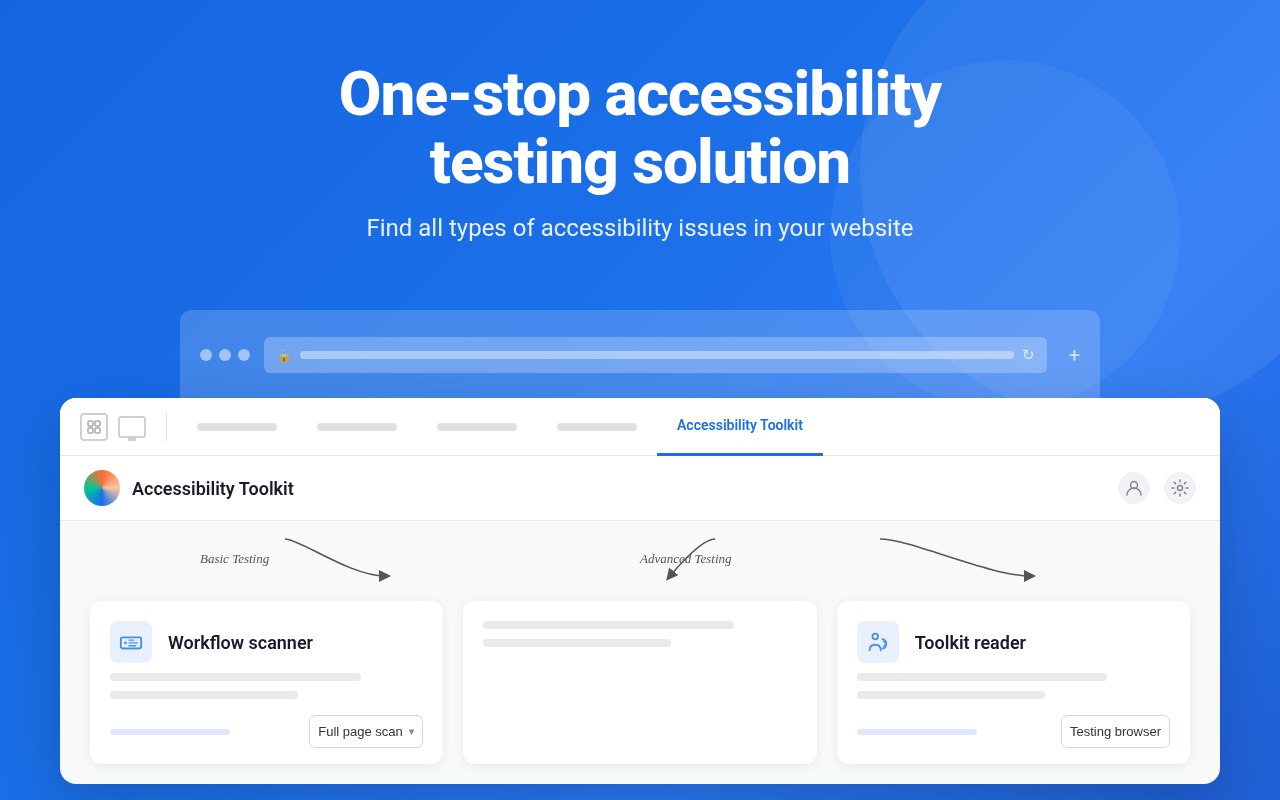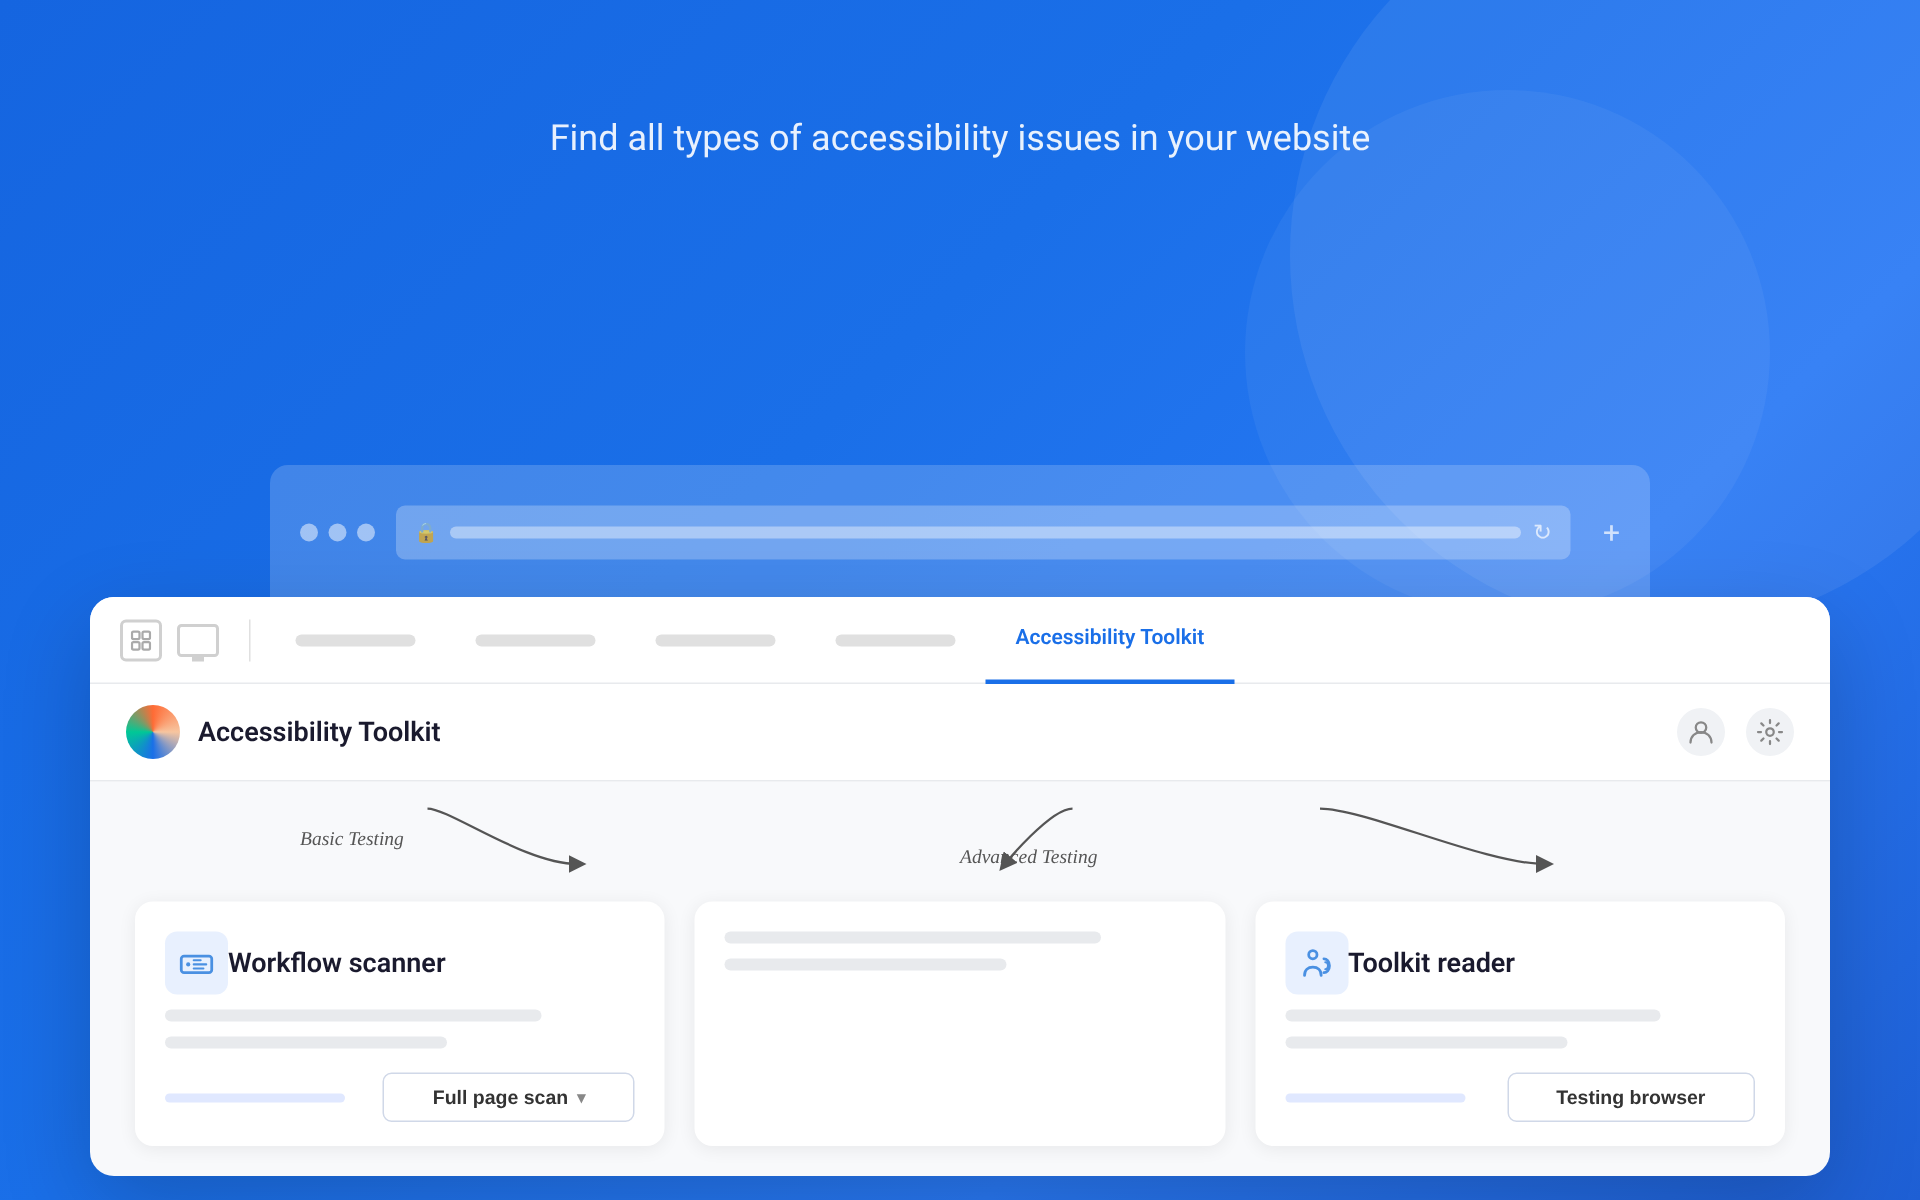--- a/index.html
+++ b/index.html
@@ -254,21 +254,21 @@
     }
     .annotation::after {
       content: '';
       position: absolute;
     }
     .annotation-basic {
       top: 0px;
       left: 140px;
     }
     .annotation-advanced {
-      top: 12px;
+      top: 0px;
       left: 580px;
     }
 
     
     .arrow-svg {
       position: absolute;
       top: 0;
       left: 0;
       width: 100%;
       height: 100%;
@@ -291,21 +291,21 @@
       box-shadow: 0 2px 12px rgba(0,0,0,0.07);
       display: flex;
       flex-direction: column;
       gap: 10px;
       min-height: 150px;
     }
 
     .card-header {
       display: flex;
       align-items: center;
-      gap: 0;
+      gap: 16px;
     }
 
     .card-icon {
       width: 42px; height: 42px;
       border-radius: 8px;
       background: #e8f0fe;
       display: flex; align-items: center; justify-content: center;
       flex-shrink: 0;
     }
     .card-icon svg {
@@ -335,26 +335,26 @@
     }
 
     .card-progress {
       height: 6px;
       width: 120px;
       background: #e0e8ff;
       border-radius: 3px;
     }
 
     .card-btn {
-      padding: 8px 32px;
+      padding: 8px 8px;
       border: 1.5px solid #d0d8e8;
       border-radius: 6px;
       background: #ffffff;
       font-size: 13px;
-      font-weight: 700;
+      font-weight: 400;
       color: #333;
       cursor: pointer;
       display: flex;
       align-items: center;
       gap: 6px;
     }
 
     .card-btn-chevron {
       font-size: 11px;
       color: #888;
@@ -362,20 +362,22 @@
 
   </style>
 </head>
 <body>
 
 <div class="bg"></div>
 
 <div class="page-content">
 
   <div class="hero">
+    <h1 class="hero-title" style="white-space: pre-line;">One-stop accessibility
+testing solution</h1>
     <p class="hero-subtitle">Find all types of accessibility issues in your website</p>
   </div>
 
   <div class="browser-bg">
     <div class="browser-dots">
       <div class="browser-dot"></div>
       <div class="browser-dot"></div>
       <div class="browser-dot"></div>
     </div>
     <div class="browser-bar">

